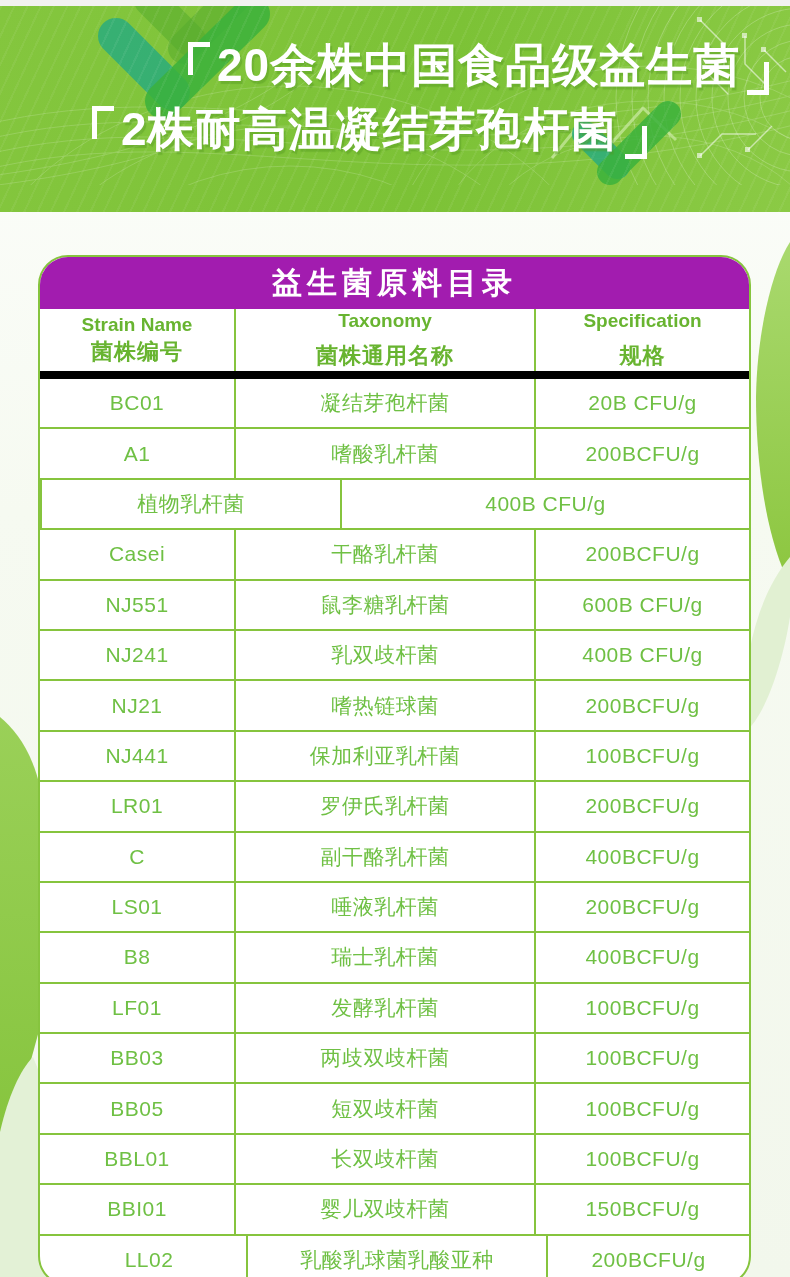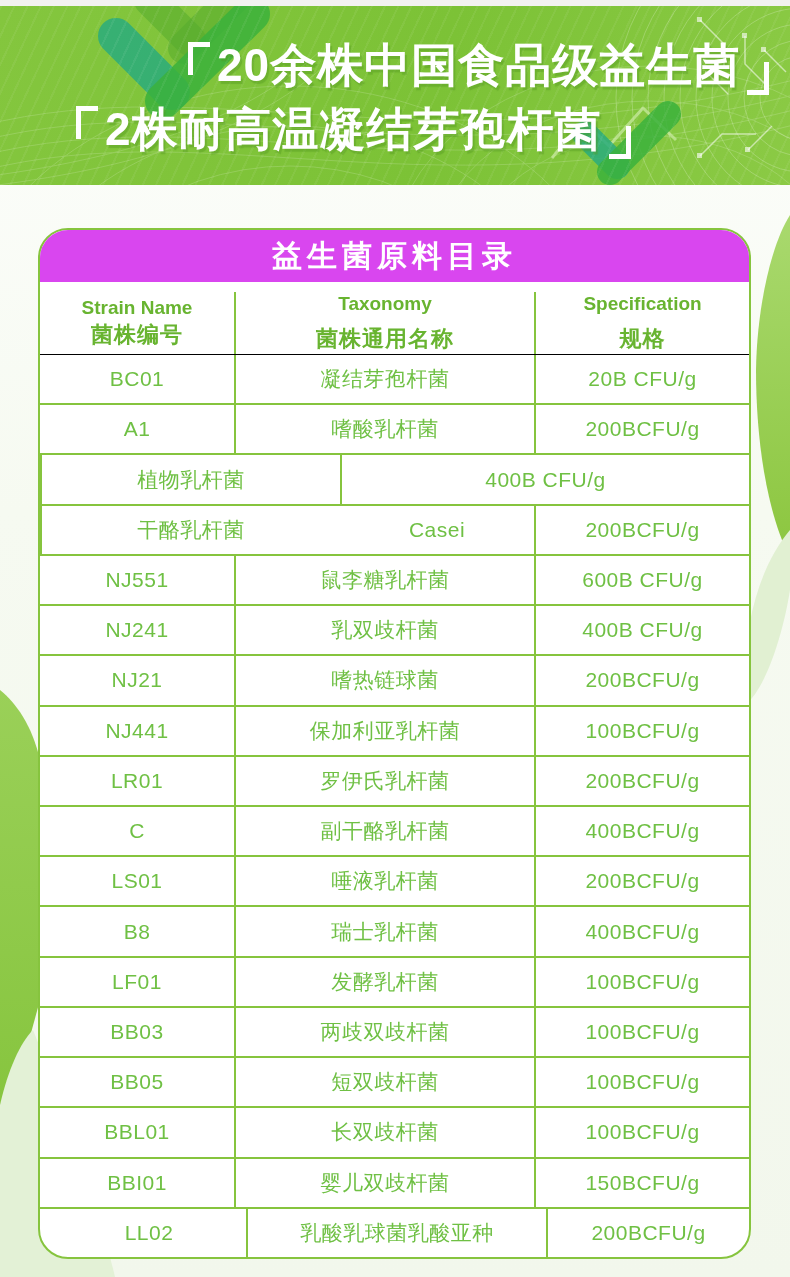--- a/index.html
+++ b/index.html
@@ -2,47 +2,47 @@
 <html><head>
 <meta charset="utf-8">
 <style>
   html,body{margin:0;padding:0;}
   body{font-family:"Liberation Sans","DejaVu Sans",sans-serif;}
   .page{position:relative;width:790px;height:1277px;overflow:hidden;
         background:linear-gradient(180deg,#fdfefc 0%,#f6faf1 40%,#f2f7ec 100%);}
   .top-strip{height:6px;background:#f2f2f0;}
 
   
-  .banner{position:relative;height:179px;overflow:hidden;
+  .banner{position:relative;height:206px;overflow:hidden;
           background:linear-gradient(105deg,#84c63e 0%,#7cc236 55%,#8bca45 100%);}
   .banner::before{content:'';position:absolute;inset:0;z-index:1;
           background:repeating-linear-gradient(115deg,rgba(255,255,255,.06) 0 2px,rgba(255,255,255,0) 2px 12px);}
   .banner-svg{position:absolute;inset:0;z-index:0;}
   .headline{position:absolute;z-index:2;color:#fff;font-weight:bold;font-size:46px;
             letter-spacing:1px;white-space:nowrap;line-height:1;
             text-shadow:2px 3px 1px rgba(80,150,30,.40);}
   .headline-1{top:36px;left:188px;}
-  .headline-2{top:100px;left:76px;}
+  .headline-2{top:100px;left:92px;}
   .bk{display:inline-block;width:17px;height:28px;}
   .bk-open{border-left:5px solid #fff;border-top:5px solid #fff;
            margin-right:7px;transform:translateY(-6px);}
   .bk-close{border-right:5px solid #fff;border-bottom:5px solid #fff;
             margin-left:7px;transform:translateY(14px);}
 
   
   .content{position:relative;height:1092px;}
   .decor-svg{position:absolute;inset:0;z-index:0;}
 
   .card{position:absolute;left:38px;top:43px;width:713px;height:1031px;z-index:2;
         background:#fff;border:2px solid #86c43e;border-radius:30px;overflow:hidden;
         display:flex;flex-direction:column;box-sizing:border-box;}
-  .card-title{height:52px;flex:0 0 52px;background:#d946ef;color:#fff;
+  .card-title{height:52px;flex:0 0 52px;background:#a21caf;color:#fff;
         font-size:30px;font-weight:bold;letter-spacing:5px;
         display:flex;align-items:center;justify-content:center;}
-  .thead{display:flex;flex:0 0 62px;border-bottom:1px solid #000000;margin-top:10px;}
+  .thead{display:flex;flex:0 0 62px;border-bottom:8px solid #000000;}
   .th{display:flex;flex-direction:column;align-items:center;justify-content:center;
       color:#68b430;font-weight:bold;line-height:1.3;box-sizing:border-box;}
   .th-en{font-size:19px;}
   .th-zh{font-size:22px;letter-spacing:1px;}
   .c1{width:194px;flex:0 0 194px;}
   .c2{width:300px;flex:0 0 300px;}
   .c3{flex:1;}
   .c2,.c3{border-left:2px solid #86c43e;gap:8px;}
   .tbody{flex:1;display:flex;flex-direction:column;}
   .trow{flex:1;display:flex;border-bottom:2px solid #86c43e;}
@@ -174,22 +174,22 @@
           <div class="trow">
           <div class="td c1">A1</div>
           <div class="td c2">嗜酸乳杆菌</div>
           <div class="td c3">200BCFU/g</div>
         </div>
           <div class="trow">
           <div class="td c2">植物乳杆菌</div>
           <div class="td c3">400B CFU/g</div>
         </div>
           <div class="trow">
+          <div class="td c1">Casei</div>
           <div class="td c2">干酪乳杆菌</div>
-          <div class="td c1">Casei</div>
           <div class="td c3">200BCFU/g</div>
         </div>
           <div class="trow">
           <div class="td c1">NJ551</div>
           <div class="td c2">鼠李糖乳杆菌</div>
           <div class="td c3">600B CFU/g</div>
         </div>
           <div class="trow">
           <div class="td c1">NJ241</div>
           <div class="td c2">乳双歧杆菌</div>

